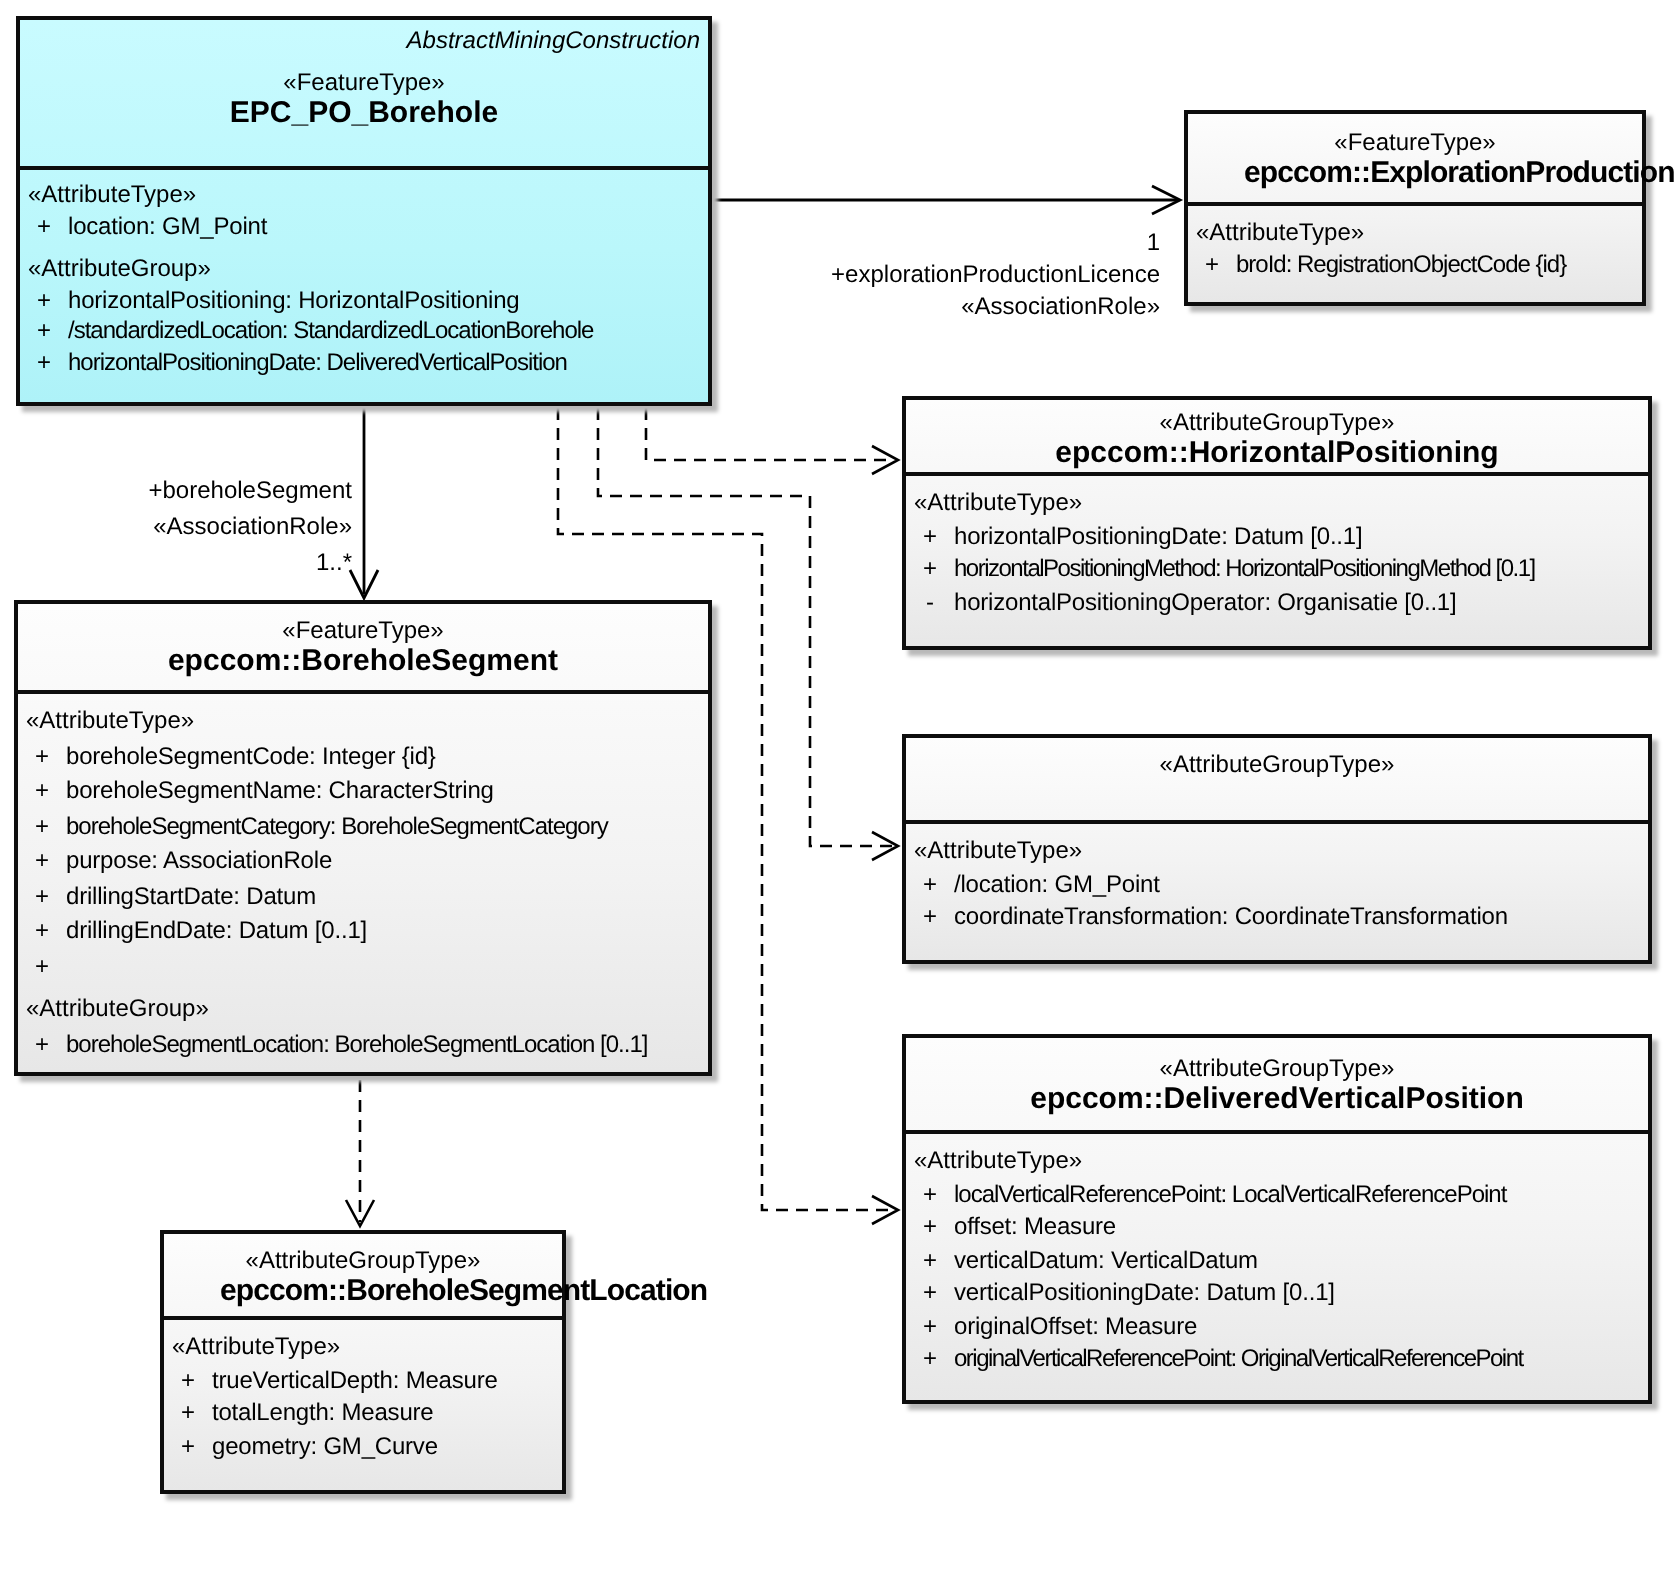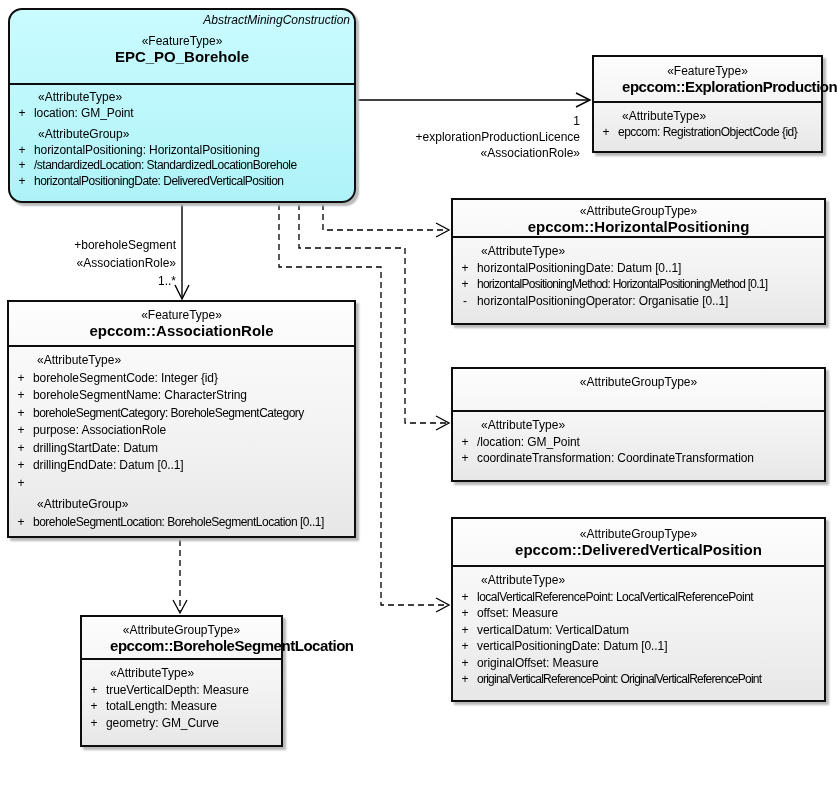--- a/index.html
+++ b/index.html
@@ -13,21 +13,21 @@
     background:linear-gradient(180deg,#fdfdfd 0%,#f3f3f3 55%,#e7e7e7 100%);
     box-shadow:3px 3px 2px #b9b9b9;
   }
   .uml-box.cyan{background:linear-gradient(180deg,#c9fbff 0%,#baf7fb 60%,#aef2f8 100%);}
   .hdr{box-sizing:border-box;border-bottom:2px solid #0d0d0d;text-align:center;}
   .parent{font-style:italic;font-size:12px;text-align:right;padding-right:4px;line-height:14px;}
   .stereo{font-size:12px;line-height:15px;}
   .cname{font-size:15px;font-weight:bold;line-height:16px;white-space:nowrap;}
   .cname.squeeze{letter-spacing:-0.45px;padding-left:28px;}
   .body{box-sizing:border-box;padding-top:5px;}
-  .sect{font-size:12px;padding-left:28px;white-space:nowrap;}
+  .sect{font-size:12px;padding-left:4px;white-space:nowrap;}
   .row{display:flex;font-size:12px;letter-spacing:-0.1px;white-space:nowrap;}
   .vis{flex:0 0 24px;text-align:center;}
   .atext{white-space:nowrap;}
   .atext.tight{letter-spacing:-0.5px;}
   .atext.tight2{letter-spacing:-0.75px;}
   .gap{margin-top:6px;}
   .lh155 .sect,.lh155 .row{line-height:15.5px;height:15.5px;}
   .lh16 .sect,.lh16 .row{line-height:16px;height:16px;}
   .lh165 .sect,.lh165 .row{line-height:16.5px;height:16.5px;}
   .lh175 .sect,.lh175 .row{line-height:17.5px;height:17.5px;}
@@ -58,21 +58,21 @@
   <g stroke="#000" stroke-width="1.3" fill="none">
     <path stroke-dasharray="6 4" d="M279,204 V267 H381 V605 H447"></path>
     <polyline points="436,598 449,605 436,612"></polyline>
   </g>
   <g stroke="#000" stroke-width="1.3" fill="none">
     <path stroke-dasharray="6 4" d="M180,540 V611"></path>
     <polyline points="173,600 180,613 187,600"></polyline>
   </g>
 </svg>
 
-<div class="uml-box cyan lh155" style="left:8px;top:8px;width:348px;height:195px;border-radius:14px;">
+<div class="uml-box cyan lh155" style="left:8px;top:8px;width:348px;height:195px;">
   <div class="hdr" style="height:75px;padding-top:3px;">
     <div class="parent">AbstractMiningConstruction</div>
     <div class="stereo" style="margin-top:7px;">«FeatureType»</div>
     <div class="cname">EPC_PO_Borehole</div>
   </div>
   <div class="body">
     <div class="sect">«AttributeType»</div>
     <div class="row">
       <span class="vis">+</span>
       <span class="atext">location: GM_Point</span>
@@ -95,21 +95,21 @@
 
 <div class="uml-box lh16" style="left:592px;top:55px;width:231px;height:98px;">
   <div class="hdr" style="height:46px;padding-top:7px;">
     <div class="stereo">«FeatureType»</div>
     <div class="cname squeeze">epccom::ExplorationProductionLicence</div>
   </div>
   <div class="body">
     <div class="sect">«AttributeType»</div>
     <div class="row">
       <span class="vis">+</span>
-      <span class="atext tight">epccom: RegistrationObjectCode {id}</span>
+      <span class="atext tight">broId: RegistrationObjectCode {id}</span>
     </div>
   </div>
 </div>
 
 <div class="uml-box lh165" style="left:451px;top:198px;width:375px;height:127px;">
   <div class="hdr" style="height:38px;padding-top:4px;">
     <div class="stereo">«AttributeGroupType»</div>
     <div class="cname">epccom::HorizontalPositioning</div>
   </div>
   <div class="body">
@@ -176,21 +176,21 @@
     <div class="row">
       <span class="vis">+</span>
       <span class="atext tight2">originalVerticalReferencePoint: OriginalVerticalReferencePoint</span>
     </div>
   </div>
 </div>
 
 <div class="uml-box lh175" style="left:7px;top:300px;width:349px;height:238px;">
   <div class="hdr" style="height:45px;padding-top:6px;">
     <div class="stereo">«FeatureType»</div>
-    <div class="cname">epccom::AssociationRole</div>
+    <div class="cname">epccom::BoreholeSegment</div>
   </div>
   <div class="body">
     <div class="sect">«AttributeType»</div>
     <div class="row">
       <span class="vis">+</span>
       <span class="atext">boreholeSegmentCode: Integer {id}</span>
     </div>
     <div class="row">
       <span class="vis">+</span>
       <span class="atext">boreholeSegmentName: CharacterString</span>

